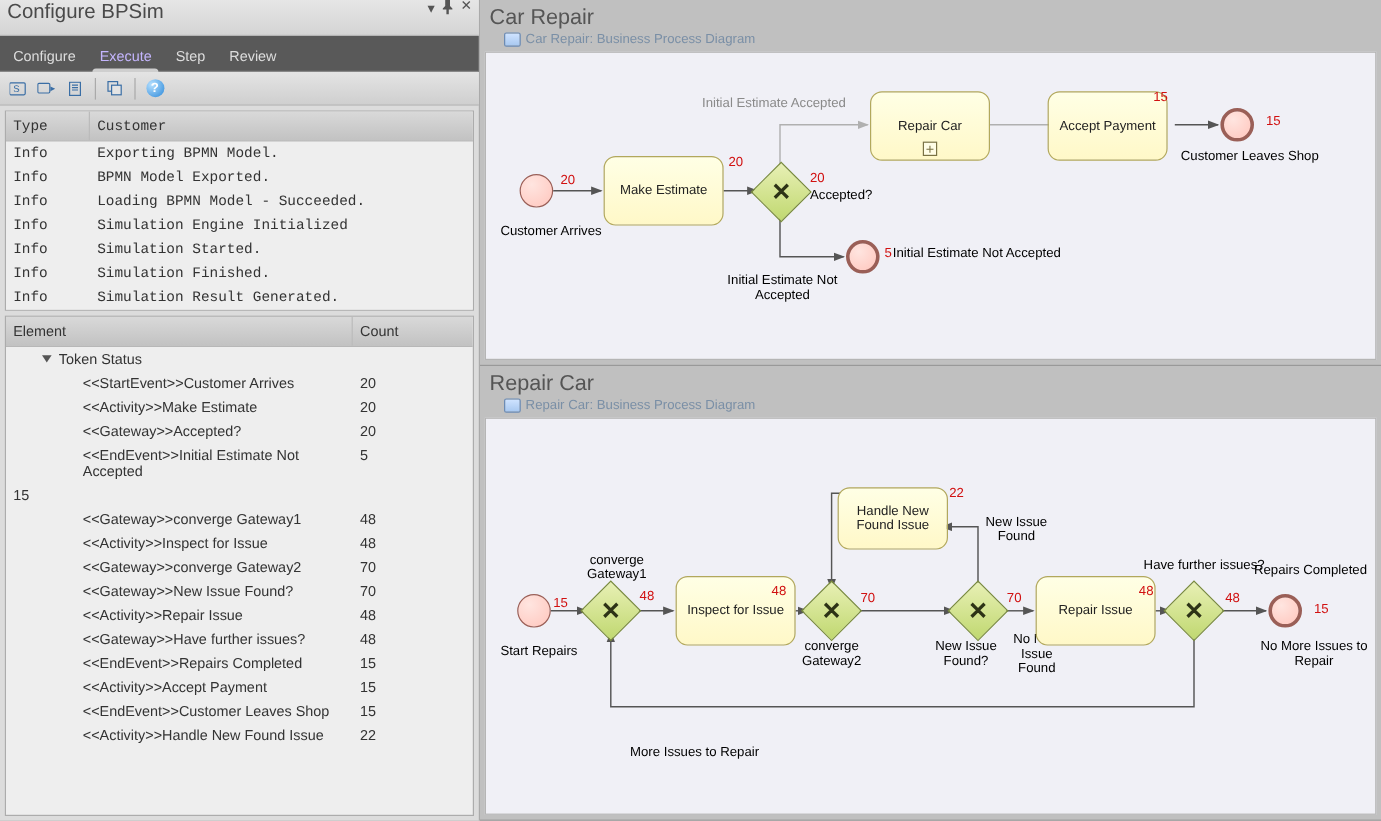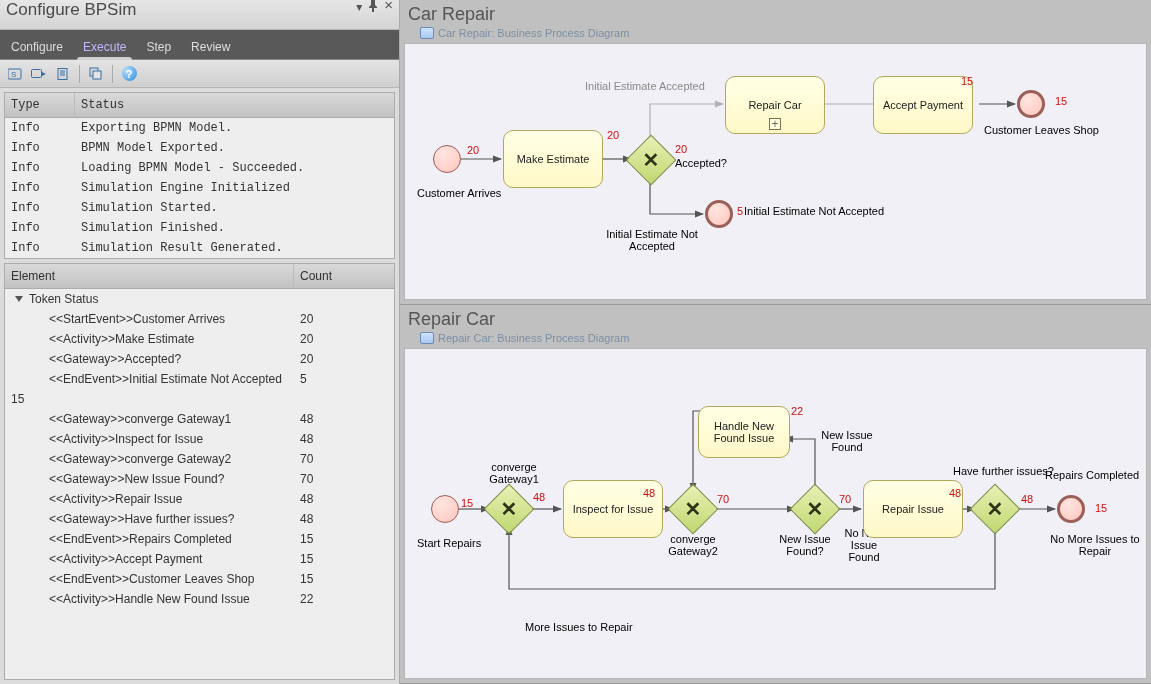--- a/index.html
+++ b/index.html
@@ -163,20 +163,21 @@
     display: flex;
     padding: 3px 0;
     font-size: 12px;
   }
   .tree-row .col-el {
     flex: 1;
     padding: 0 3px;
     display: flex;
     align-items: center;
     gap: 4px;
+    margin-left: 20px;
   }
   .tree-row .col-count { width: 100px; padding: 0 6px; }
   .tree-row.root-row .col-el { padding-left: 10px; font-weight: normal; }
   .tree-row.child .col-el { padding-left: 44px; }
   .caret {
     width: 0; height: 0;
     border-left: 4px solid transparent;
     border-right: 4px solid transparent;
     border-top: 6px solid #555;
     margin-right: 2px;
@@ -356,21 +357,21 @@
       </div>
       <div class="vsep"></div>
       <div class="tool-btn">
         <div class="help-icon">?</div>
       </div>
     </div>
 
     <div class="log-section">
       <div class="log-header">
         <div class="col-type">Type</div>
-        <div class="col-msg">Status</div>
+        <div class="col-msg">Customer</div>
       </div>
       <div class="log-body" id="log-body">
           <div class="log-row">
             <div class="col-type">Info</div>
             <div class="col-msg">Exporting BPMN Model.</div>
           </div>
           <div class="log-row">
             <div class="col-type">Info</div>
             <div class="col-msg">BPMN Model Exported.</div>
           </div>

